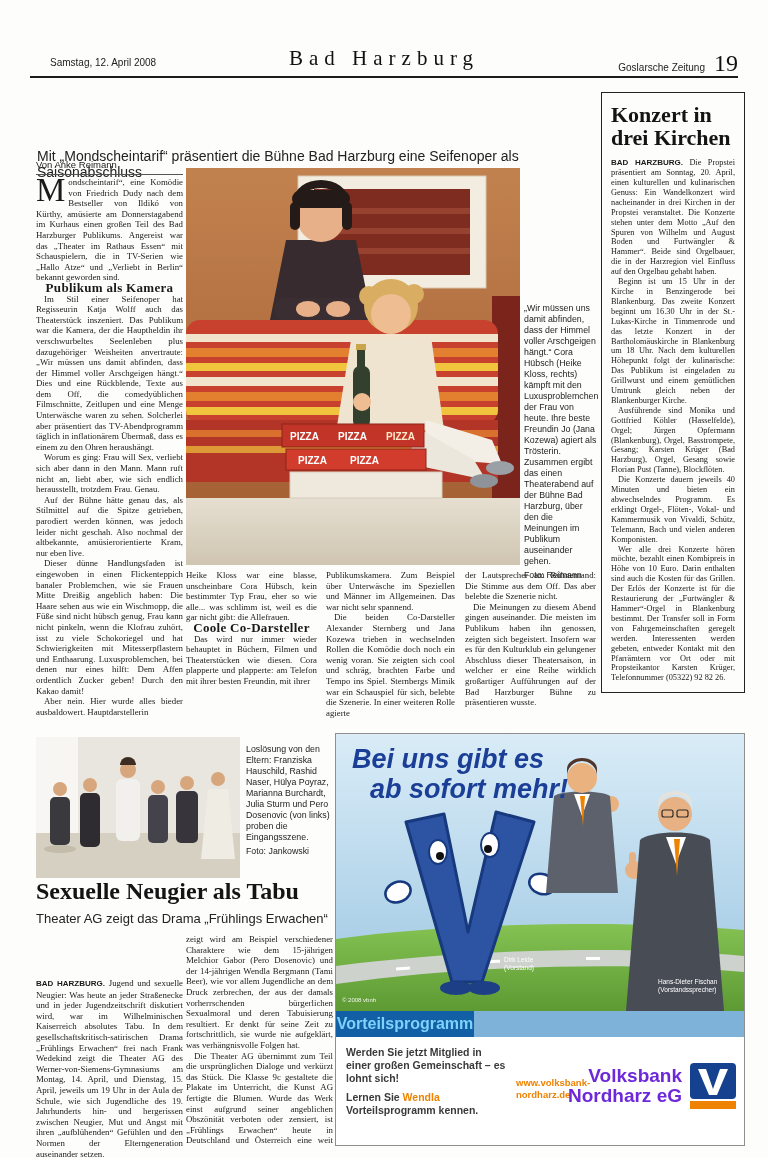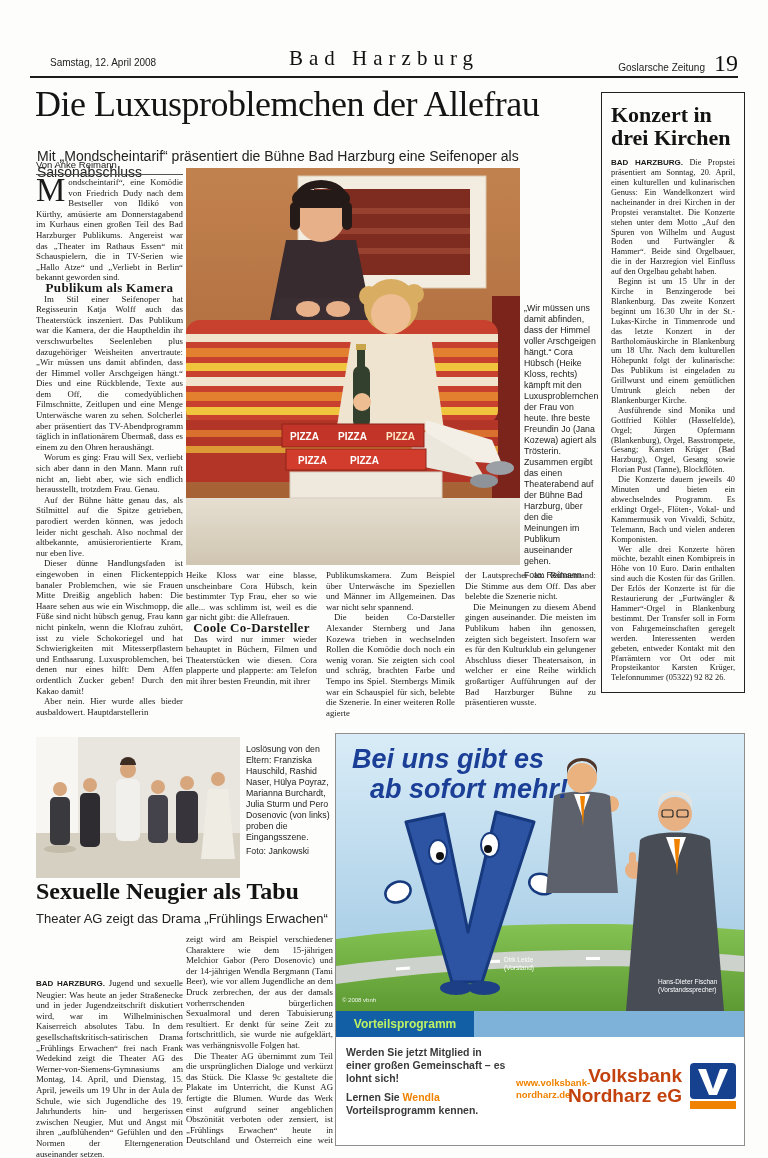--- a/index.html
+++ b/index.html
@@ -57,48 +57,47 @@
 
   
   .ad{left:335px;top:733px;width:410px;height:413px;border:1px solid #8f8f8f;box-sizing:border-box;background:#fff;overflow:hidden;}
   .ad-photo{position:absolute;left:0;top:0;width:408px;height:322px;overflow:hidden;}
   .ad-headline{position:absolute;left:16px;top:10px;font-family:"Liberation Sans",sans-serif;
                font-weight:bold;font-style:italic;font-size:27px;line-height:1.12;color:#1b3f96;}
   .ad-headline .l2{padding-left:18px;}
   .ad-label{position:absolute;font-family:"Liberation Sans",sans-serif;font-size:6.5px;line-height:7.6px;color:#fff;}
   .ad-copy{position:absolute;left:6px;top:263px;font-family:"Liberation Sans",sans-serif;font-size:6px;color:rgba(255,255,255,.9);}
   .ad-bar{position:absolute;left:0;top:277px;width:408px;height:26px;}
-  .ad-bar .seg1{position:absolute;left:0;top:0;width:138px;height:26px;background:#135fa5;color:#bef264;
-                font-family:"Liberation Sans",sans-serif;font-weight:bold;font-size:12px;line-height:26px;text-align:center;}
+  .ad-bar .seg1{position:absolute;left:0;top:0;width:138px;height:26px;background:#135fa5;color:#7dd3fc;
+                font-family:"Liberation Sans",sans-serif;font-weight:bold;font-size:16px;line-height:26px;text-align:center;}
   .ad-bar .seg2{position:absolute;left:138px;top:0;width:270px;height:26px;background:#7fb2d8;}
   .ad-bottom{position:absolute;left:0;top:303px;width:408px;height:108px;background:#fff;}
   .ad-text{position:absolute;left:10px;top:9px;width:160px;font-family:"Liberation Sans",sans-serif;
            font-weight:bold;font-size:10.5px;line-height:13px;color:#3a3a3a;}
   .ad-text .p2{margin-top:6px;}
   .vobi{color:#ef8200;}
   .ad-url{position:absolute;left:180px;top:40px;width:100px;font-family:"Liberation Sans",sans-serif;
           font-weight:bold;font-size:9.5px;line-height:12px;color:#ef8200;}
   .ad-brand{position:absolute;right:8px;top:26px;display:flex;align-items:center;gap:8px;}
   .ad-brand .txt{text-align:right;font-family:"Liberation Sans",sans-serif;font-weight:bold;
-                 font-size:19px;line-height:20px;color:#c2410c;}
+                 font-size:19px;line-height:20px;color:#6d28d9;}
 </style>
 </head>
 <body>
 
 <div id="page">
 
   <div class="abs ph-date sans">Samstag, 12. April 2008</div>
   <div class="abs ph-section serif">Bad Harzburg</div>
   <div class="abs ph-right">
     <span class="sans ph-paper">Goslarsche Zeitung</span>
     <span class="serif ph-num">19</span>
   </div>
   <div class="abs ph-rule"></div>
 
-  <div class="abs headline">Die Luxusproblemchen der Allefrau</div>
   <div class="abs subtitle sans">Mit „Mondscheintarif“ präsentiert die Bühne Bad Harzburg eine Seifenoper als Saisonabschluss</div>
   <div class="abs byline sans">Von Anke Reimann</div>
 
   <div class="abs col1 bodytext">
     <p><span class="dropcap">M</span><span>ondscheintarif“, eine Komödie von Friedrich Dudy nach dem Bestseller von Ildikó von Kürthy, amüsierte am Donnerstagabend im Kurhaus einen großen Teil des Bad Harzburger Publikums. Angereist war das „Theater im Rathaus Essen“ mit Schauspielern, die in TV-Serien wie „Hallo Atze“ und „Verliebt in Berlin“ bekannt geworden sind.</span></p>
     <p class="subhead">Publikum als Kamera</p>
     <p class="ind">Im Stil einer Seifenoper hat Regisseurin Katja Wolff auch das Theaterstück inszeniert. Das Publikum war die Kamera, der die Hauptheldin ihr verschwurbeltes Seelenleben plus dazugehöriger Weisheiten anvertraute: „Wir müssen uns damit abfinden, dass der Himmel voller Arschgeigen hängt.“ Dies und eine Rückblende, Texte aus dem Off, die comedyüblichen Filmschnitte, Zeitlupen und eine Menge Unterwäsche waren zu sehen. Solcherlei aber präsentiert das TV-Abendprogramm täglich in inflationärem Übermaß, dass es einem zu den Ohren heraushängt.</p>
     <p class="ind">Worum es ging: Frau will Sex, verliebt sich aber dann in den Mann. Mann ruft nicht an, liebt aber, wie sich endlich herausstellt, trotzdem Frau. Genau.</p>
     <p class="ind">Auf der Bühne hätte genau das, als Stilmittel auf die Spitze getrieben, parodiert werden können, was jedoch leider nicht geschah. Also nochmal der altbekannte, amüsierorientierte Kram, nur eben live.</p>
     <p class="ind">Dieser dünne Handlungsfaden ist eingewoben in einen Flickenteppich banaler Problemchen, wie sie Frauen Mitte Dreißig angeblich haben: Die Haare sehen aus wie ein Wischmopp, die Füße sind nicht hübsch genug, Frau kann nicht pinkeln, wenn die Klofrau zuhört, isst zu viele Schokoriegel und hat Schwierigkeiten mit Mitesserpflastern und Enthaarung. Luxusproblemchen, bei denen nur eines hilft: Dem Affen ordentlich Zucker geben! Durch den Kakao damit!</p>

